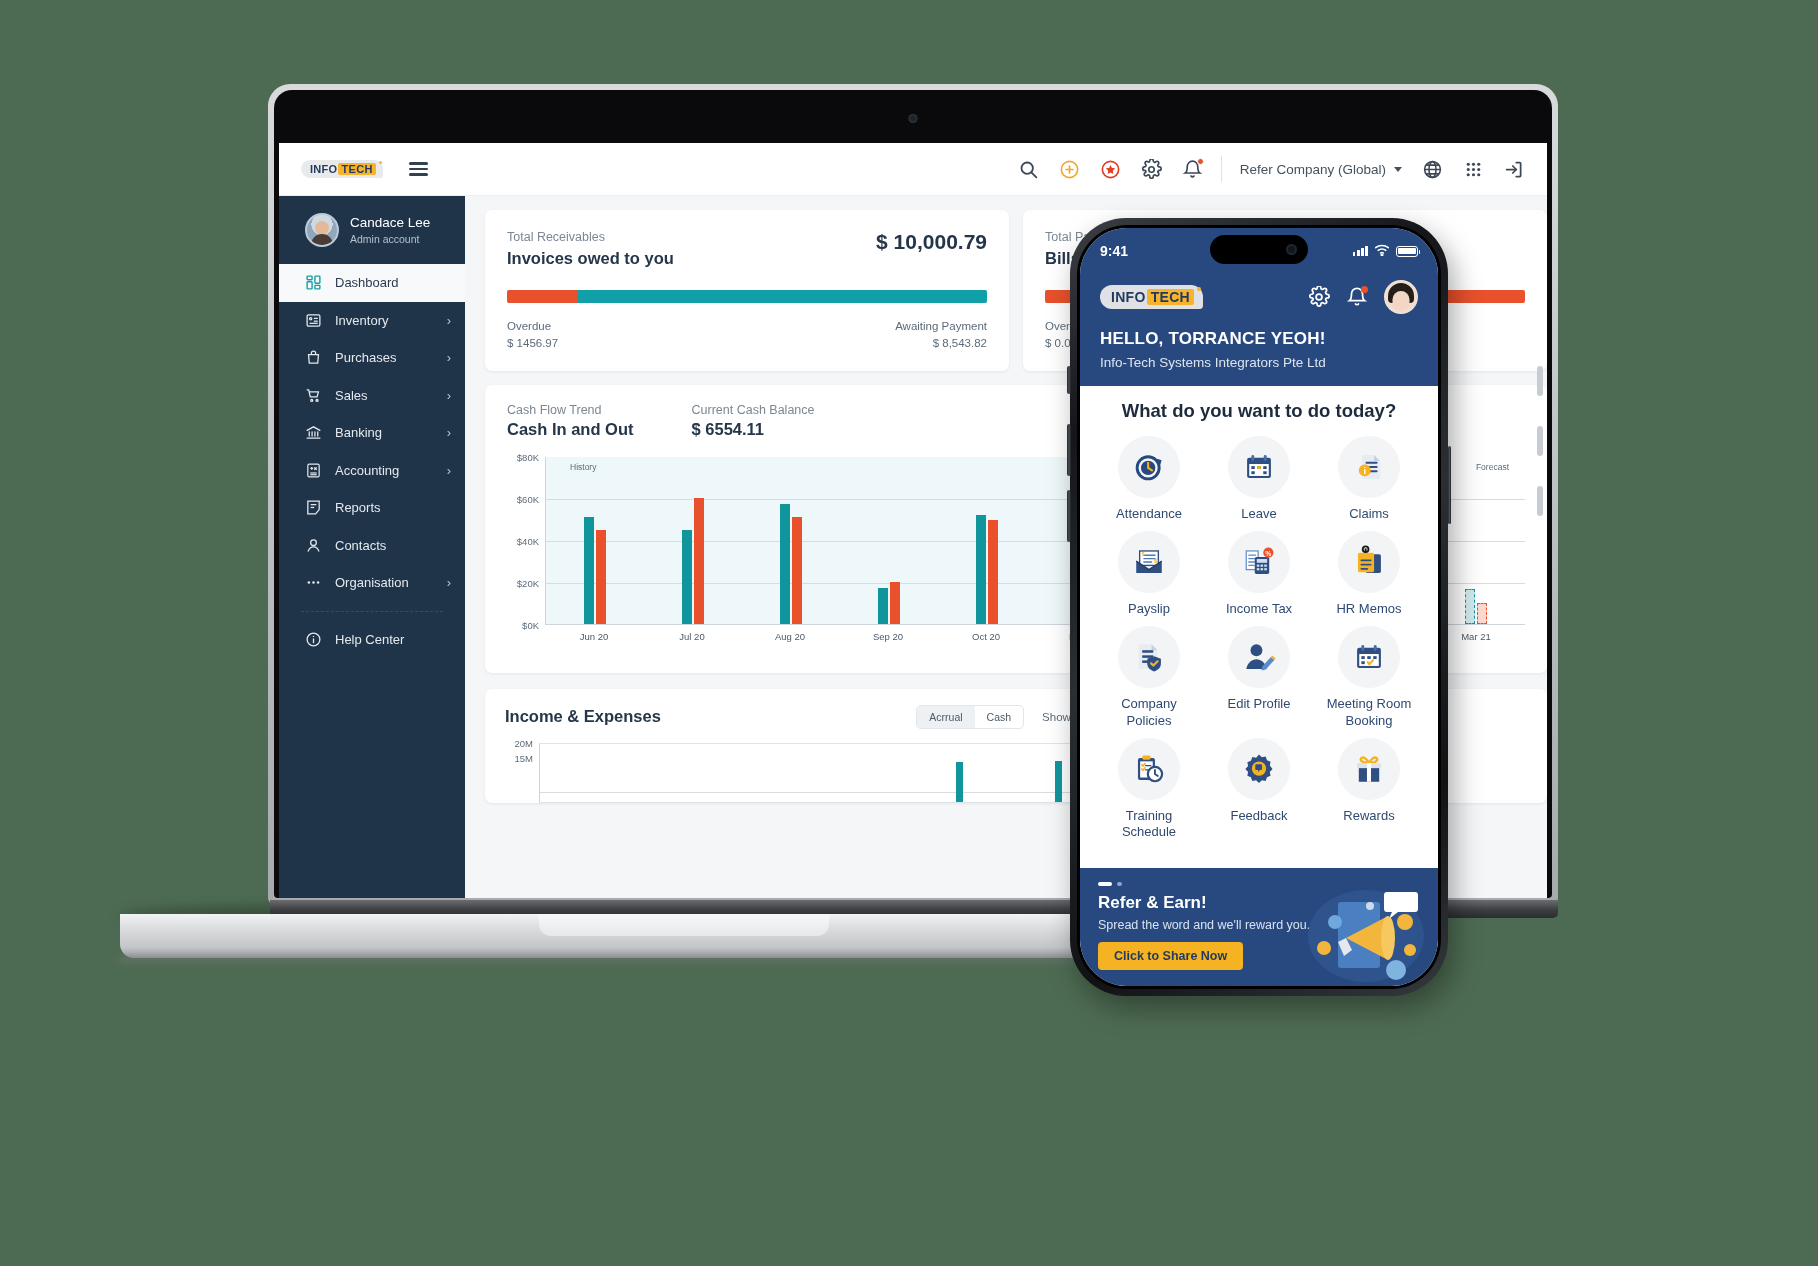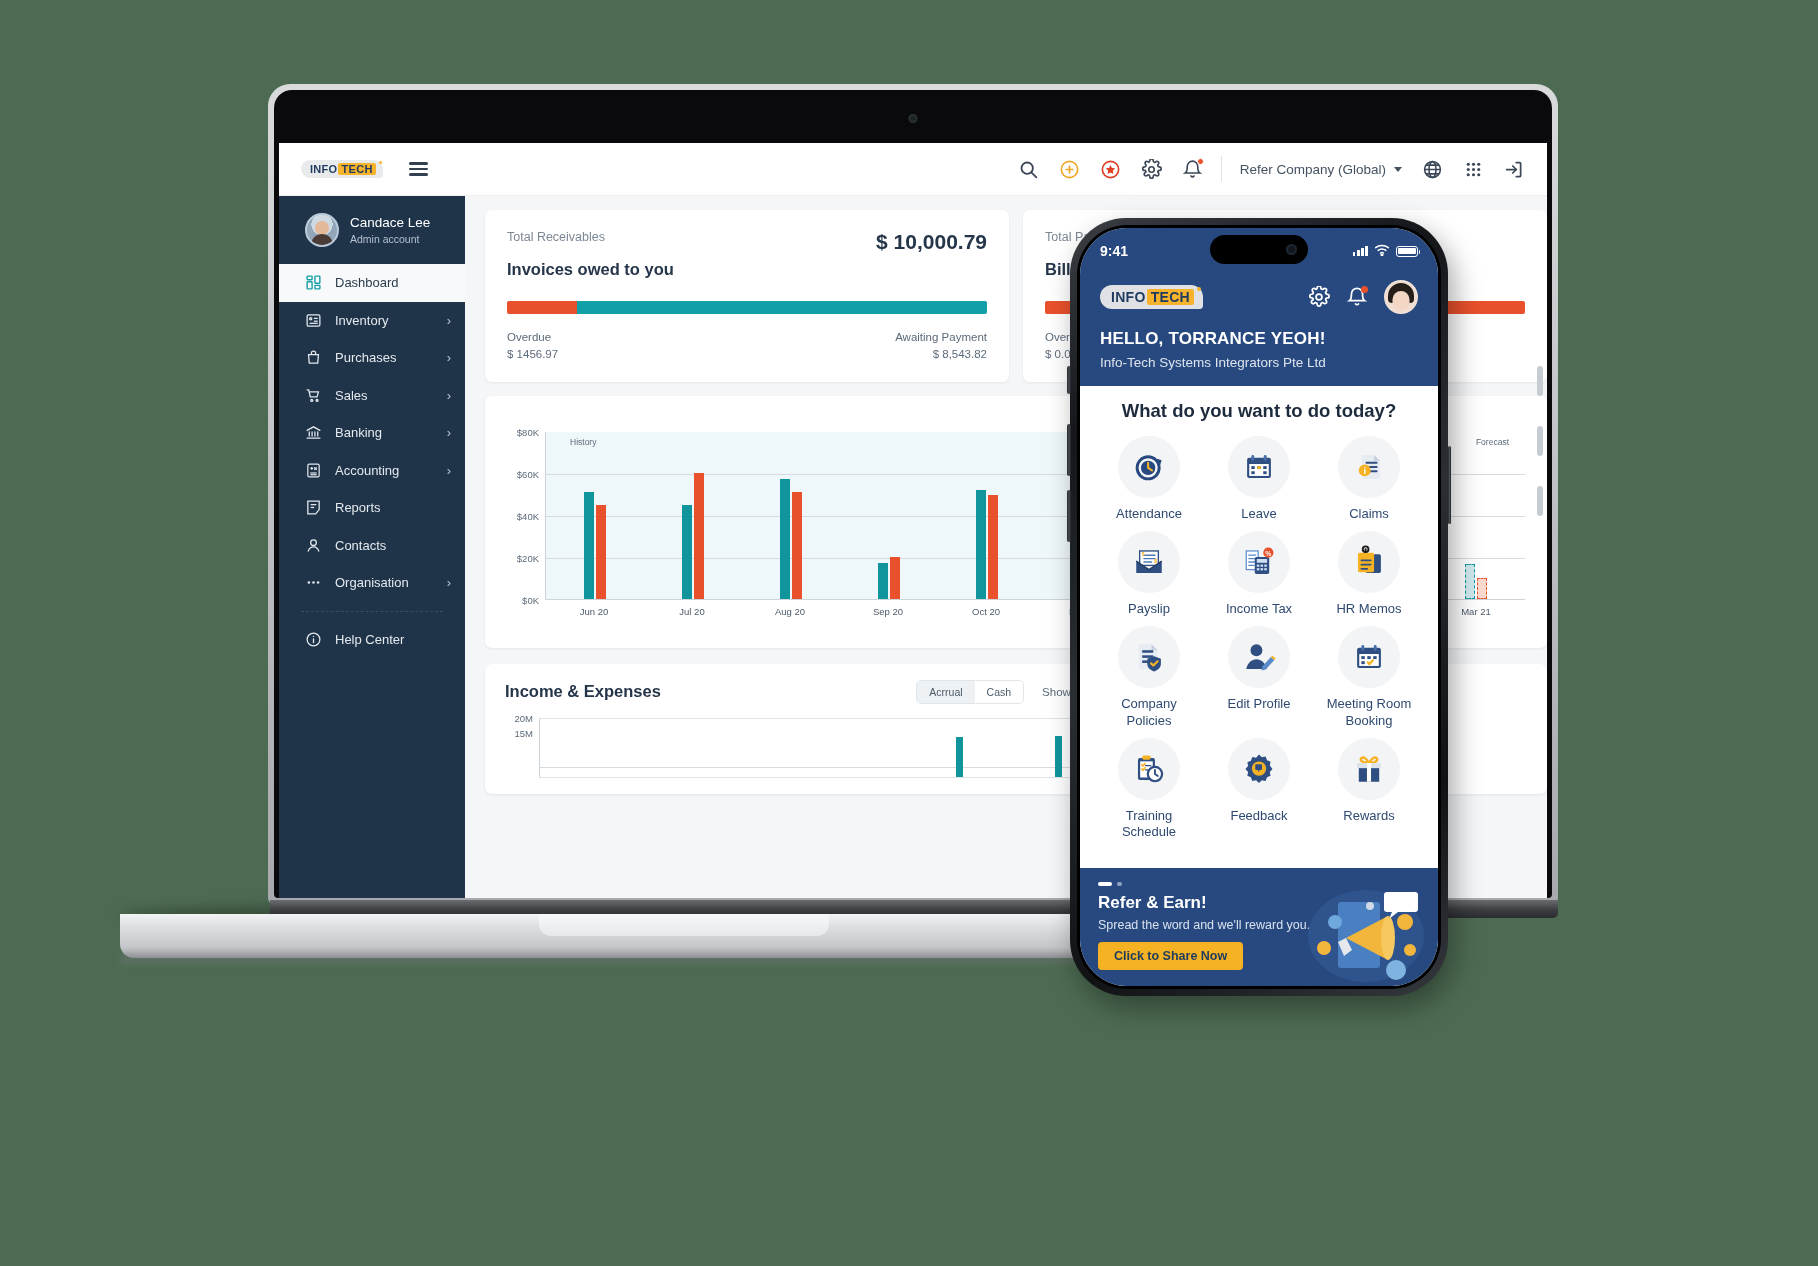--- a/index.html
+++ b/index.html
@@ -121,21 +121,21 @@
   .nav-sep { height:1px; margin: 9px 22px; border-top:1px dashed #3a4c61; }
 
   .content { flex: 1; background: #f4f6f8; padding: 14px 0 0 20px; overflow: hidden; position: relative; }
   .row { display: flex; gap: 14px; }
   .card { background: #fff; border-radius: 7px; box-shadow: 0 1px 3px rgba(24,40,60,.07); }
 
   
   .kpi { padding: 20px 22px 22px; flex: 1; min-width: 0; }
   .kpi-head { display:flex; justify-content:space-between; align-items:flex-start; }
   .kpi-sub { font-size: 12.5px; color: #7b8794; }
-  .kpi-title { font-size: 16.5px; color: #26364a; font-weight: bold; margin-top:16px; }
+  .kpi-title { font-size: 16.5px; color: #26364a; font-weight: bold; margin-top:5px; }
   .kpi-amt { font-size: 21px; color: #26364a; font-weight: bold; }
   .bar { height: 12.5px; border-radius: 2px; display: flex; overflow:hidden; margin: 22px 0 12px; background:#e6eaee;}
   .bar .seg-o { background: #e8512c; }
   .bar .seg-a { background: #11a0a8; }
   .kpi-foot { display:flex; justify-content:space-between; font-size: 11.5px; color:#5c6b7a; }
   .kpi-foot .r { text-align:right; }
   .kpi-foot div div { margin-top: 5px; }
 
   
   .cashcard { margin-top: 14px; padding: 18px 22px 16px; }
@@ -155,21 +155,21 @@
   .b { width:10px; }
   .b.in { background:#11959d; }
   .b.out { background:#e8512c; }
   .b.fin { background:#cfe9ec; border:1.4px dashed #11959d; }
   .b.fout { background:#fad9cf; border:1.4px dashed #e8512c; }
   .xaxis { display:flex; margin-top:6px; }
   .xlbl { flex:1; text-align:center; font-size:9.5px; color:#4c5a68; }
 
   
   .botrow { display:flex; gap:14px; margin-top:16px; }
-  .ie { flex: 1.85; padding: 16px 20px 16px; min-width:0; }
+  .ie { flex: 1.85; padding: 16px 20px 0; min-width:0; }
   .ie-head { display:flex; align-items:center; justify-content:space-between; }
   .ie-title { font-size:16.5px; font-weight:bold; color:#26364a; }
   .ie-ctrl { display:flex; align-items:center; gap:18px; }
   .seg { display:flex; background:#fff; border:1px solid #e1e6ea; border-radius:5px; overflow:hidden; }
   .seg span { font-size:10.5px; padding:5px 12px; color:#4c5a68; cursor:pointer; }
   .seg span.on { background:#eef1f4; }
   .show { font-size:11.5px; color:#5c6b7a; }
   .show b { color:#1a86c8; font-weight:normal; }
   .ie-chart { position:relative; height:60px; margin-top:14px; padding-left:34px; }
   .ie-y { position:absolute; left:0; top:0; width:34px; height:100%; }
@@ -523,20 +523,30 @@
                   <div class="kpi-foot">
                     <div>
                       <div>Overdue</div>
                       <div>$ 0.00</div>
                     </div>
                   </div>
                 </div>
               </div>
 
               <div class="card cashcard">
+                <div class="cash-heads">
+                  <div>
+                    <div class="cash-h-sub">Cash Flow Trend</div>
+                    <div class="cash-h-val">Cash In and Out</div>
+                  </div>
+                  <div>
+                    <div class="cash-h-sub">Current Cash Balance</div>
+                    <div class="cash-h-val">$ 6554.11</div>
+                  </div>
+                </div>
 
                 <div class="chart">
                   <div class="yaxis" id="cf-y">
                       <div class="ytick" style="top: 168px;">$0K</div>
                       <div class="ytick" style="top: 126px;">$20K</div>
                       <div class="ytick" style="top: 84px;">$40K</div>
                       <div class="ytick" style="top: 42px;">$60K</div>
                       <div class="ytick" style="top: 0px;">$80K</div>
                     </div>
                   <div class="plot">

